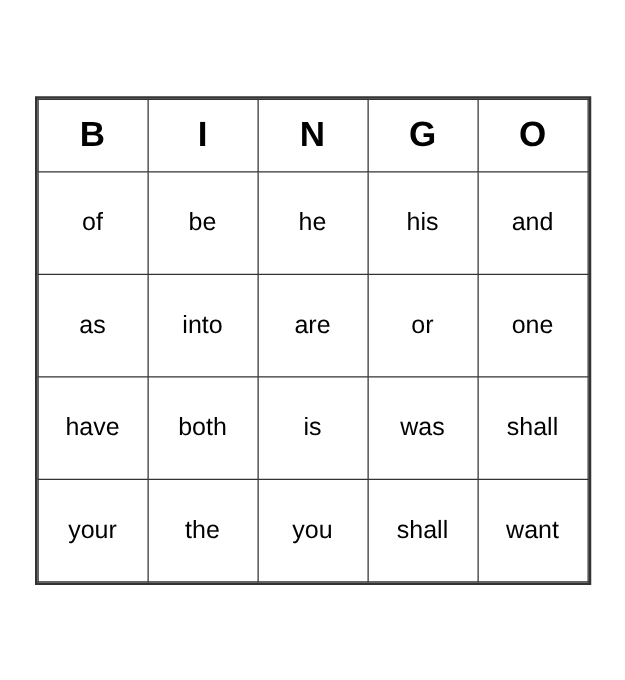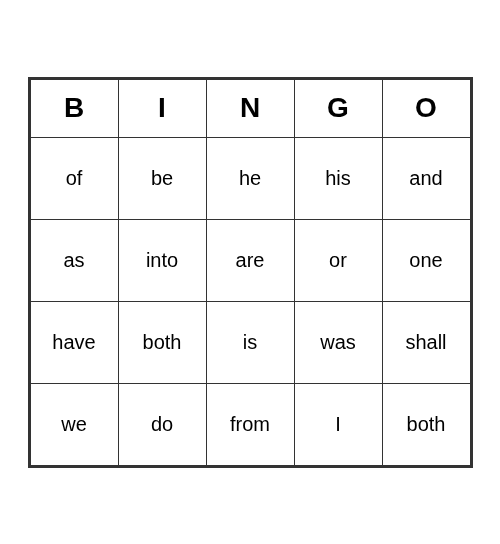--- a/index.html
+++ b/index.html
@@ -77,21 +77,21 @@
           <td>one</td>
         </tr>
         <tr>
           <td>have</td>
           <td>both</td>
           <td>is</td>
           <td>was</td>
           <td>shall</td>
         </tr>
         <tr>
-          <td>we</td>
-          <td>do</td>
-          <td>from</td>
-          <td>I</td>
-          <td>both</td>
+          <td>your</td>
+          <td>the</td>
+          <td>you</td>
+          <td>shall</td>
+          <td>want</td>
         </tr>
       </tbody>
   </table>
 </div>
 
 </body></html>

